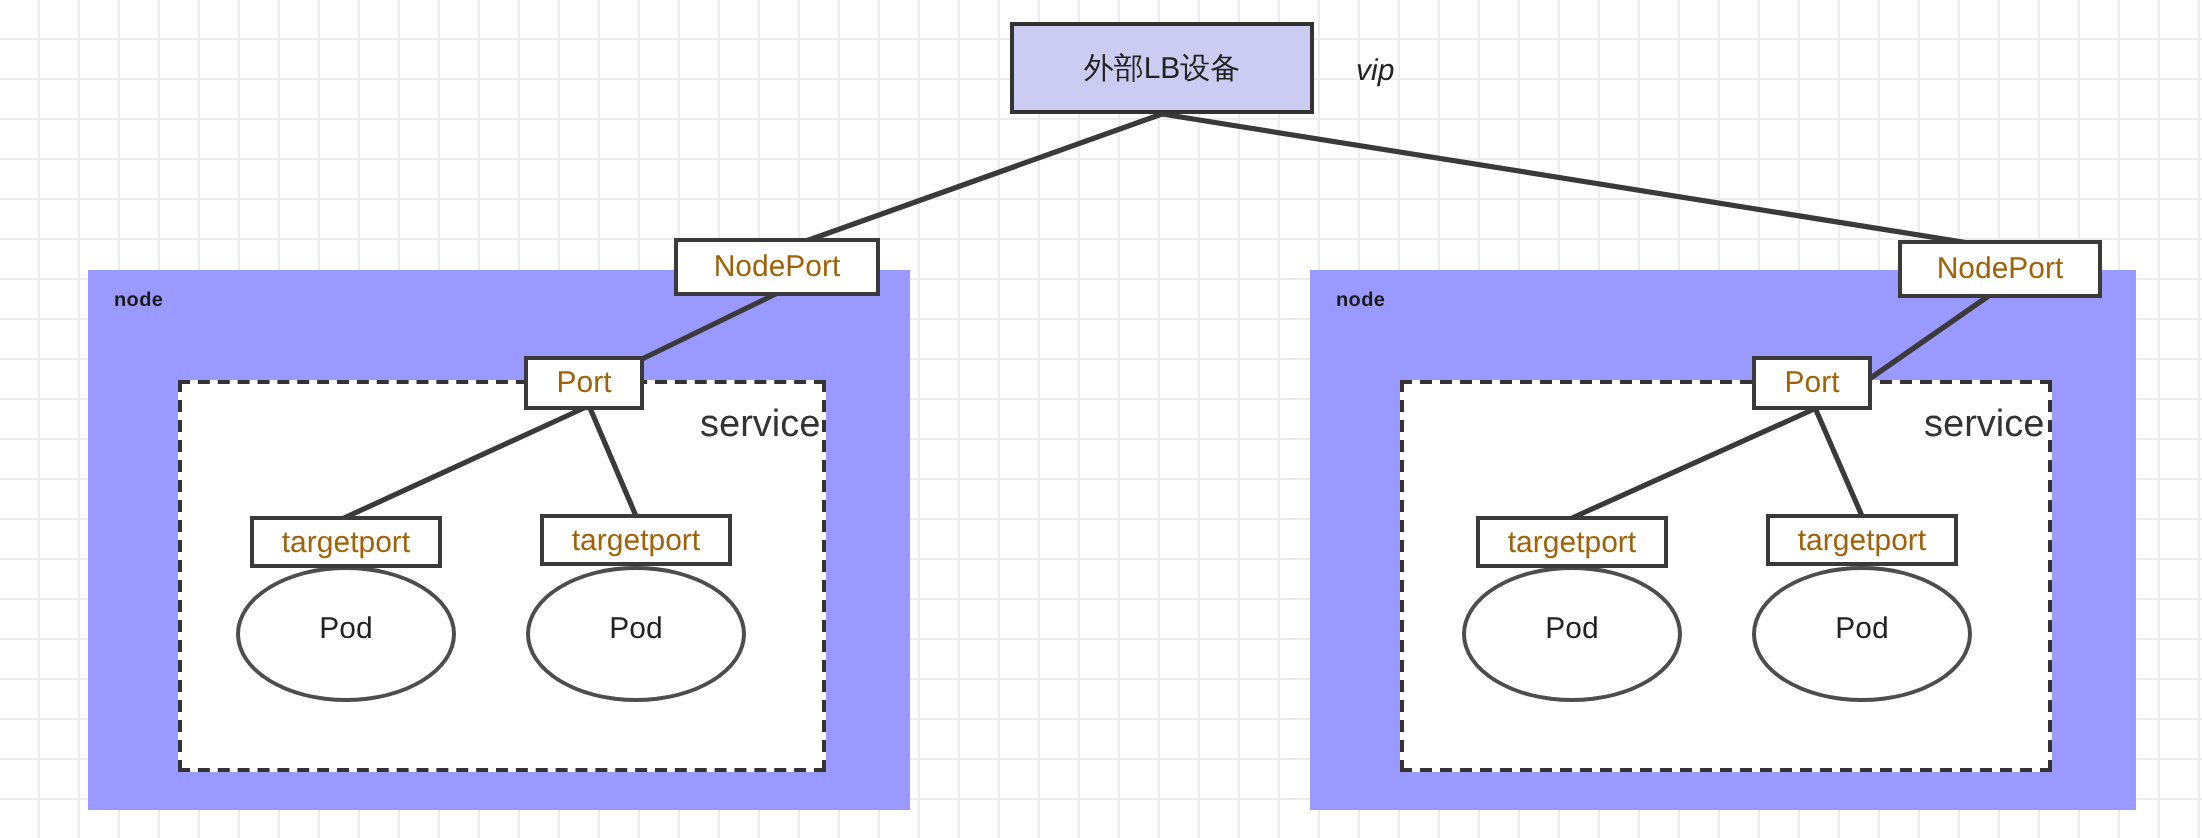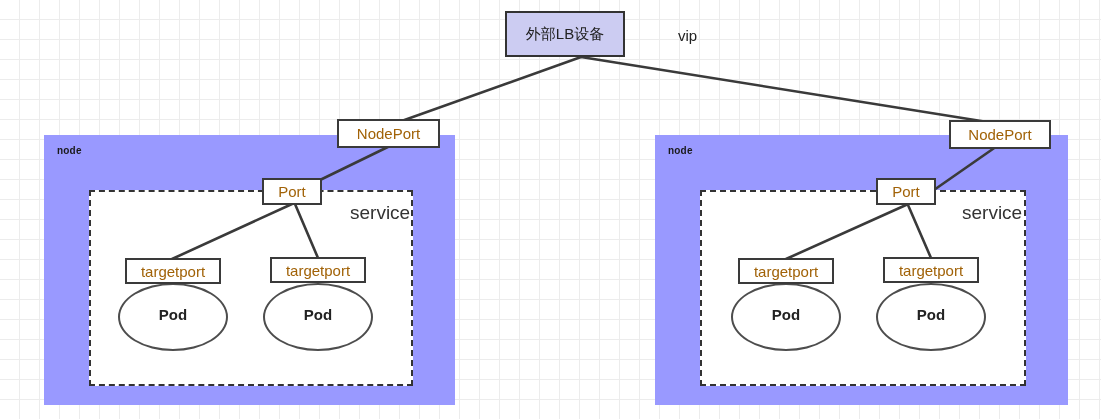--- a/index.html
+++ b/index.html
@@ -87,21 +87,21 @@
     background: #ffffff;
     border: 2px solid #4d4d4d;
     border-radius: 50%;
     box-sizing: border-box;
     display: flex;
     align-items: center;
     justify-content: center;
     font-size: 15px;
     color: #222222;
   }
-  .pod span { margin-top: -6px; font-weight: bold; }
+  .pod span { margin-top: -6px; }
 </style>
 </head>
 <body>
 
 <div id="canvas">
 
   <div class="node-rect" style="left:44px; top:135px; width:411px; height:270px;"></div>
   <div class="node-rect" style="left:655px; top:135px; width:413px; height:270px;"></div>
 
   <div class="node-label" style="left:57px; top:145px;">node</div>
@@ -125,24 +125,24 @@
       <line x1="292" y1="204" x2="172" y2="259"></line>
       <line x1="295" y1="204" x2="318" y2="258"></line>
 
       <line x1="1000" y1="144" x2="921" y2="199"></line>
 
       <line x1="906" y1="205" x2="786" y2="259"></line>
       <line x1="908" y1="205" x2="931" y2="258"></line>
     </g>
   </svg>
 
-  <div class="lb-box" style="left:505px; top:11px; width:120px; height:46px;">
+  <div class="lb-box" style="left:505px; top:11px; width:152px; height:46px;">
     <span>外部LB设备</span>
   </div>
-  <div class="vip-label" style="left:678px; top:27px;">vip</div>
+  <div class="vip-label" style="left:678px; top:27px;font-style:italic;">vip</div>
 
   <div class="box" style="left:337px; top:119px; width:103px; height:29px;">
     <span>NodePort</span>
   </div>
 
   <div class="box" style="left:262px; top:178px; width:60px; height:27px;">
     <span>Port</span>
   </div>
 
   <div class="pod" style="left:118px; top:283px; width:110px; height:68px;">

